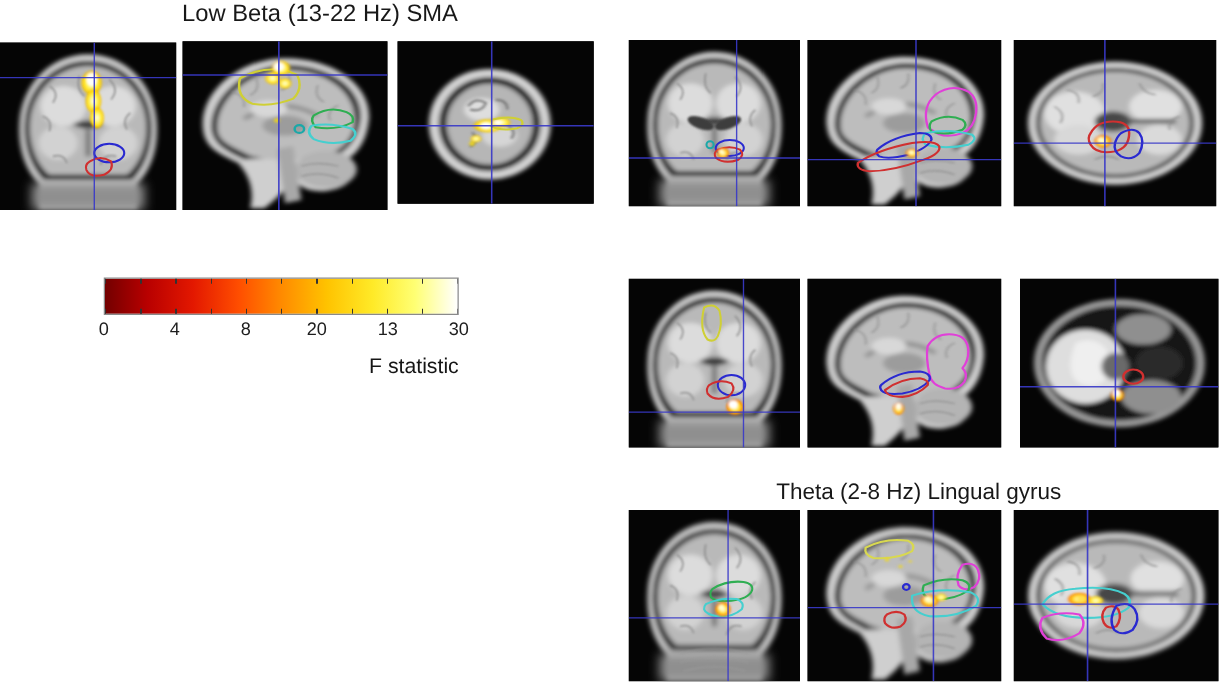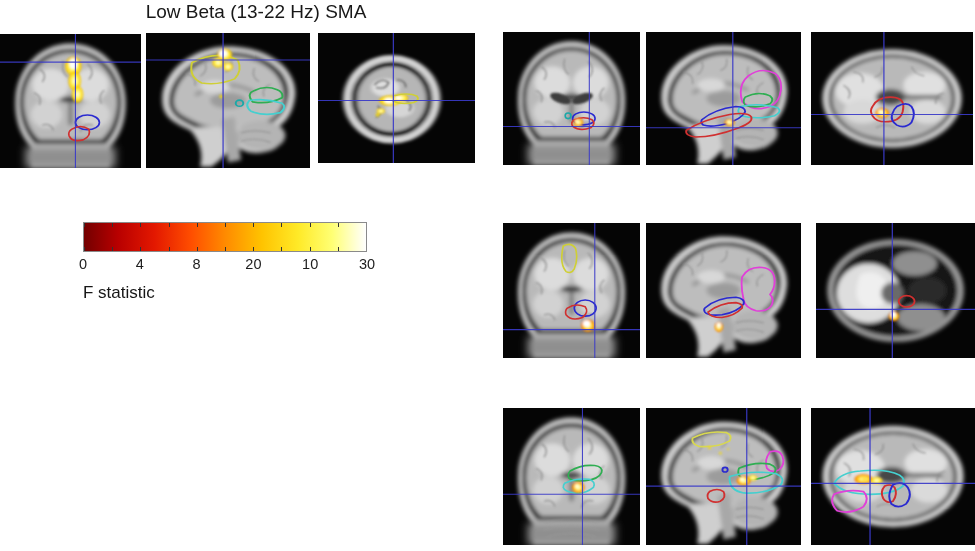--- a/index.html
+++ b/index.html
@@ -18,21 +18,21 @@
   .cbar{position:absolute;left:83px;top:222px;width:284px;height:30px;
         border:1px solid #8a8a8a;box-sizing:border-box;
         background:linear-gradient(to right,#730000 0%,#b80000 12%,#e31800 25%,
           #ff4e00 38%,#ff8a00 50%,#ffc300 63%,#ffea28 76%,#ffff74 88%,#ffffff 100%);}
   .cbar .tickstrip{position:absolute;left:0;width:100%;height:4px;
         background:repeating-linear-gradient(90deg,#333 0 1px,transparent 1px 28.2px);}
   .cbar .ts-top{top:0;}
   .cbar .ts-bot{bottom:0;}
   .cticks{position:absolute;left:83px;top:256px;width:284px;height:18px;font-size:14.5px;color:#1d1d1d;}
   .cticks span{position:absolute;transform:translateX(-50%);}
-  .clabel{position:absolute;left:83px;top:283px;width:284px;text-align:left;
+  .clabel{position:absolute;left:83px;top:283px;width:284px;text-align:right;
           font-size:17px;color:#161616;}
 </style>
 </head>
 <body>
 
 <div class="figure">
 
   <svg width="0" height="0" style="position:absolute" aria-hidden="true">
     <defs>
       <filter id="b1" x="-30%" y="-30%" width="160%" height="160%">
@@ -142,20 +142,21 @@
           <path d="M36,40 q4,-6 9,-2 q-2,6 -8,4"></path>
             <path d="M50,36 q6,0 6,6"></path>
           <path d="M38,56 q4,5 -1,9"></path>
             <path d="M56,52 q5,3 2,8"></path>
         </g>
       </g>
     </defs>
   </svg>
 
   <div class="ptitle t-left">Low Beta (13-22 Hz) SMA</div>
+  <div class="ptitle t-r3">Theta (2-8 Hz) Lingual gyrus</div>
 
   <div class="slice" style="left:0;top:34px;width:141px;height:134px">
     <svg viewBox="0 0 100 100" preserveAspectRatio="none">
       <use href="#anat-cor"></use>
       <g filter="url(#b1)">
         <ellipse cx="52" cy="24" rx="6.5" ry="8" fill="url(#hotY)"></ellipse>
         <ellipse cx="53" cy="35" rx="5" ry="8" fill="url(#hotY)"></ellipse>
         <ellipse cx="55" cy="45" rx="4.5" ry="7" fill="url(#hotY)"></ellipse>
         <ellipse cx="52" cy="22" rx="3" ry="4" fill="#ffffff" opacity="0.9"></ellipse>
       </g>
@@ -208,21 +209,21 @@
 
   <div class="cbar">
     <div class="tickstrip ts-top"></div>
     <div class="tickstrip ts-bot"></div>
   </div>
   <div class="cticks">
     <span style="left:0%">0</span>
     <span style="left:20%">4</span>
     <span style="left:40%">8</span>
     <span style="left:60%">20</span>
-    <span style="left:80%">10</span>
+    <span style="left:80%">13</span>
     <span style="left:100%">30</span>
   </div>
   <div class="clabel">F statistic</div>
 
   <div class="slice" style="left:503px;top:32px;width:137px;height:133px">
     <svg viewBox="0 0 100 100" preserveAspectRatio="none">
       <use href="#anat-cor"></use>
       <g filter="url(#b1)">
         <ellipse cx="42" cy="50" rx="8" ry="3.5" fill="#3e3e3e" transform="rotate(20 42 50)"></ellipse>
         <ellipse cx="58" cy="50" rx="8" ry="3.5" fill="#3e3e3e" transform="rotate(-20 58 50)"></ellipse>

